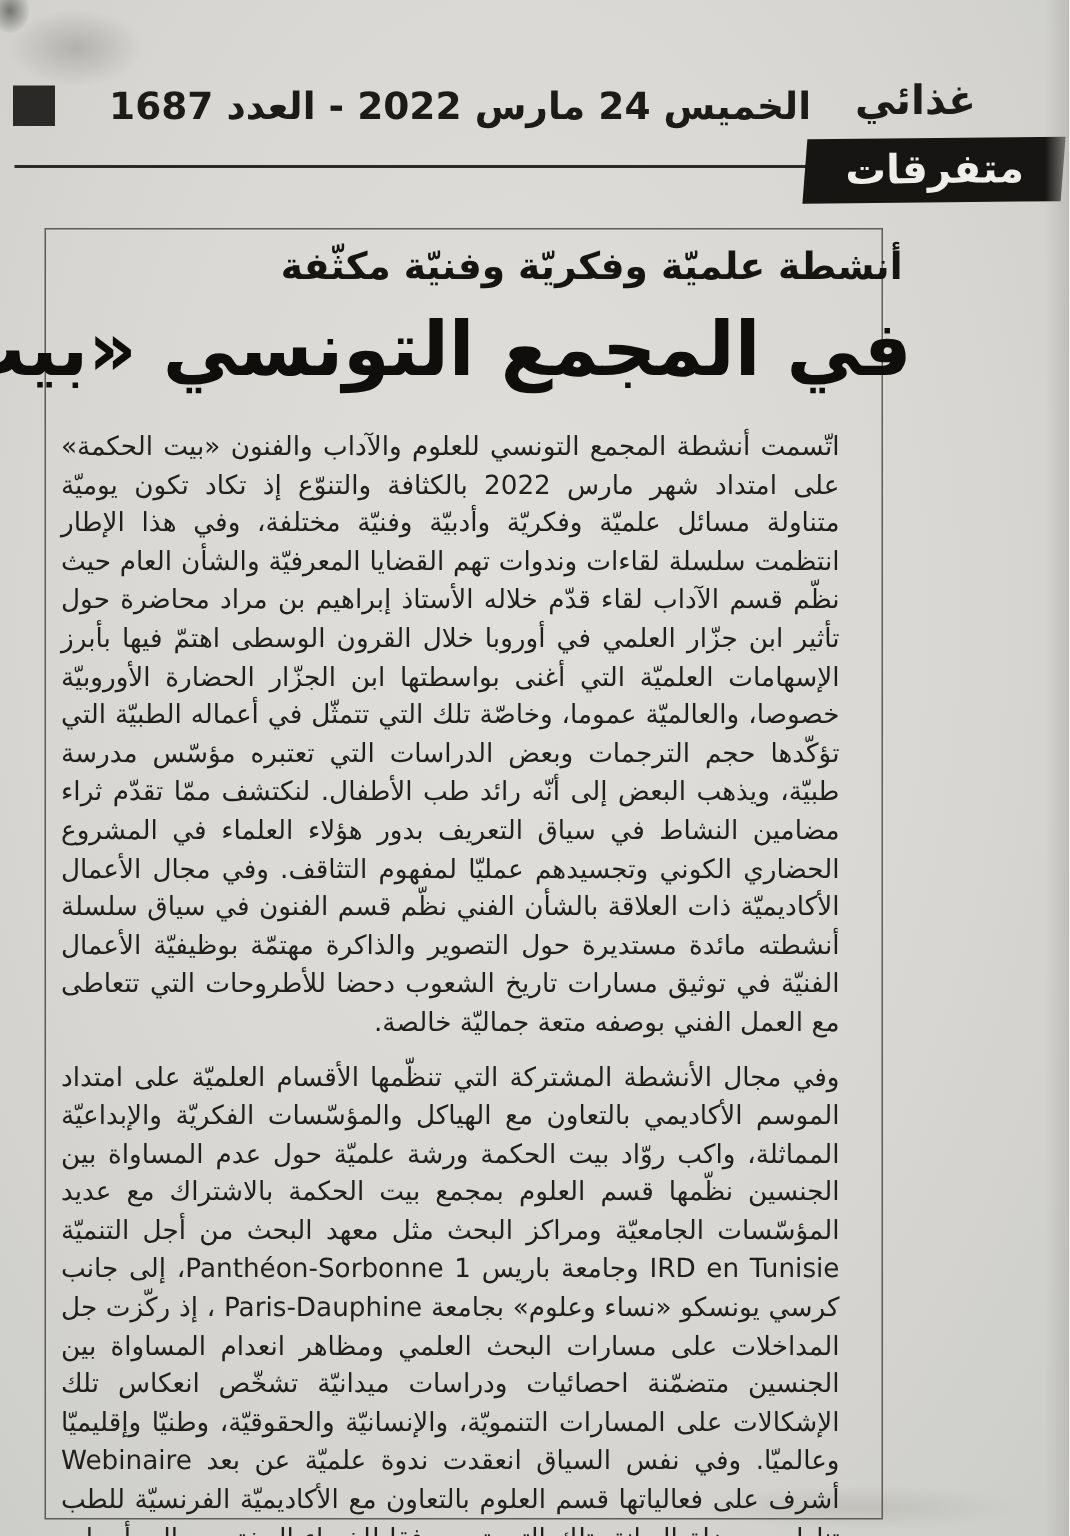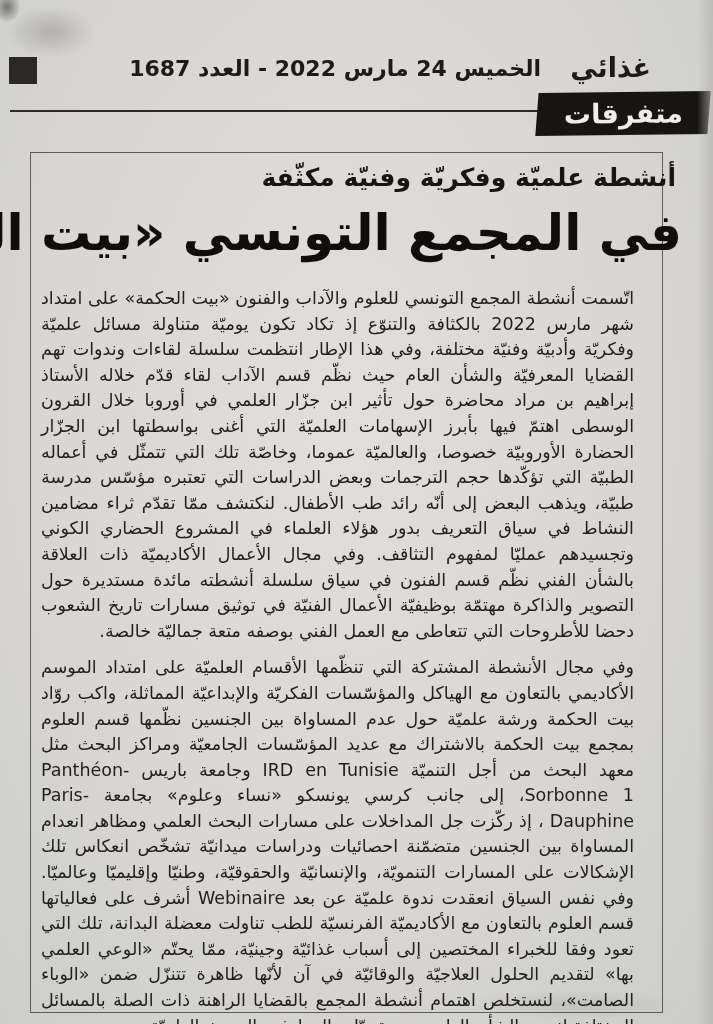--- a/index.html
+++ b/index.html
@@ -34,41 +34,41 @@
   .corner-square {
     position: absolute; left: 9px; top: 57px;
     width: 28px; height: 27px; background: #2a2927;
   }
   .paper-name {
     position: absolute; top: 52px; right: 62px;
     font-size: 27px; font-weight: 700; letter-spacing: 0;
   }
   .date-issue {
     position: absolute; top: 56px; right: 172px;
-    font-size: 22px; font-weight: 700; white-space: nowrap;
+    font-size: 25px; font-weight: 700; white-space: nowrap;
   }
   .mast-rule {
     position: absolute; top: 110px; left: 10px; width: 530px; height: 2px;
     background: #2b2a28;
   }
   .section-badge {
     position: absolute; top: 92px; left: 537px; width: 172px; height: 43px;
     background: #161513;
     transform: skewX(-5deg) rotate(-0.6deg);
     display: flex; align-items: center; justify-content: center;
   }
   .section-badge span {
     color: #efeeea; font-size: 27px; font-weight: 700;
     transform: skewX(5deg);
   }
 
   
   .article-frame {
     position: absolute; top: 152px; left: 30px;
-    width: 633px; height: 861px;
+    width: 559px; height: 861px;
     border: 1px solid #5e5c56;
     box-sizing: border-box;
     padding: 6px 10px 0 8px;
     overflow: visible;
   }
   .kicker {
     font-size: 25px; font-weight: 700;
     text-align: right;
     margin: 4px -24px 4px 0;
     white-space: nowrap;

